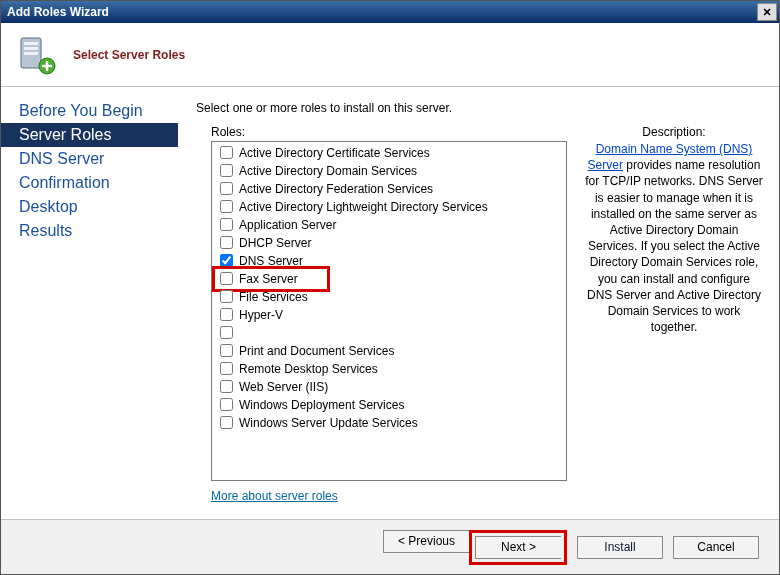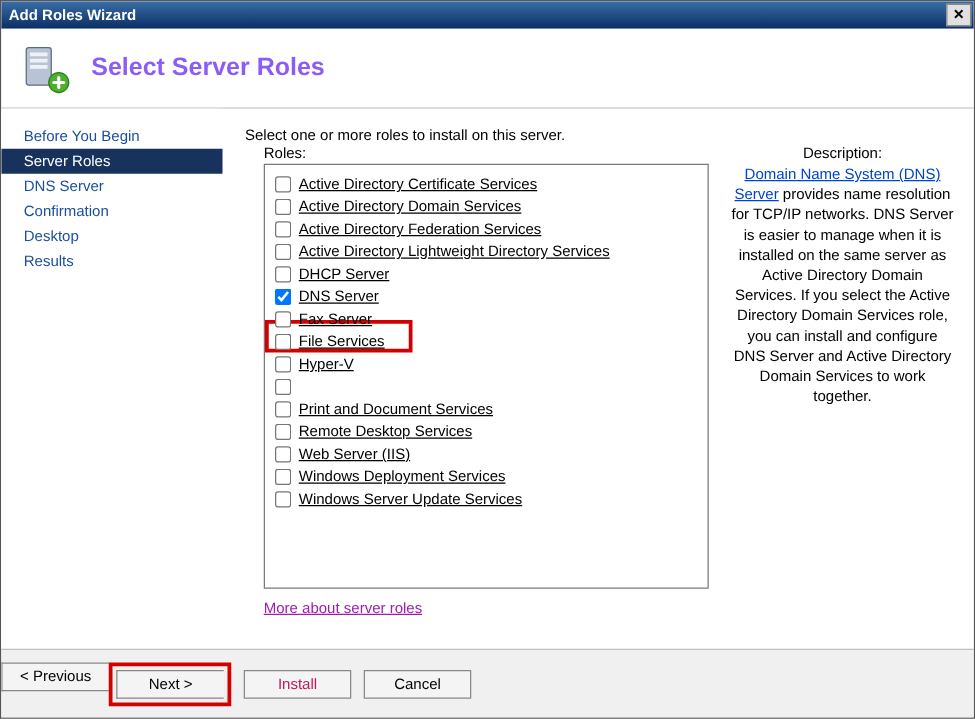--- a/index.html
+++ b/index.html
@@ -42,111 +42,110 @@
   .header {
     height: 64px;
     border-bottom: 1px solid #c0c0c0;
     display: flex;
     align-items: center;
     padding-left: 14px;
     background: #fff;
   }
   .header svg { flex: 0 0 auto; }
   .header h1 {
-    font-size: 20px;
-    color: #8b5cf6;
+    font-size: 12px;
+    color: #7f1d1d;
     font-weight: 600;
     margin: 0 0 0 16px;
   }
   .body {
     display: flex;
     height: 432px;
     background: #fff;
   }
   .sidebar {
     width: 200px;
     border-right: none;
     background: #fff;
     padding-top: 12px;
   }
   .sidebar .navitem {
     padding: 3px 4px 3px 18px;
     color: #1b4f9c;
     cursor: default;
-    font-size: 12px;
+    font-size: 16px;
   }
   .sidebar .navitem.selected {
     background: #17335d;
     color: #fff;
   }
   .main {
     flex: 1;
     padding: 14px 16px 4px 18px;
     position: relative;
   }
-  .instruction { }
+  .instruction { margin-bottom: 10px; }
   .cols { display: flex; gap: 18px; padding-left: 15px; }
   .leftcol { width: 356px; }
   .rightcol { width: 178px; text-align: center; }
   .label { margin-bottom: 2px; }
   .roleslist {
     border: 1px solid #7a7a7a;
     height: 340px;
     padding: 4px 4px;
     overflow: hidden;
     position: relative;
   }
   .roleitem {
     display: flex;
-    align-items: flex-end;
+    align-items: flex-start;
     height: 18px;
     padding-left: 2px;
     position: relative;
-    text-decoration: underline;
   }
   .roleitem input[type=checkbox] {
     width: 13px; height: 13px; margin: 0 6px 0 2px;
   }
   .roleitem span { white-space: nowrap; }
   .highlight-box {
     position: absolute;
     border: 3px solid #d40000;
     pointer-events: none;
   }
   .desc-text { line-height: 1.35; }
   .desc-text a { color: #0044cc; text-decoration: underline; }
   .morelink {
     display: inline-block;
     margin-top: 8px;
-    color: #a21caf;
+    color: #0369a1;
     text-decoration: underline;
     font-size: 12px;
   }
   .footer {
     height: 55px;
     border-top: 1px solid #c0c0c0;
     background: #f0f0f0;
     display: flex;
     align-items: center;
-    justify-content: flex-start;
+    justify-content: flex-end;
     padding-right: 20px;
     gap: 10px;
     position: relative;
   }
   .footer button {
     width: 86px;
     height: 23px;
     font-family: inherit;
     font-size: 12px;
     background: #f4f4f4;
     border: 1px solid #888;
     cursor: default;
   }
   .footer button:disabled {
-    color: #be185d;
+    color: #0f172a;
   }
   .footer .pair { display:flex; gap:0; }
   .footer .pair button:first-child { border-right: none; }
   .btn-highlight {
     border: 3px solid #d40000;
     padding: 3px;
     display: inline-flex;
   }
 </style>
 </head>
@@ -193,20 +192,24 @@
               <input type="checkbox" style="">
               <span>Active Directory Domain Services</span>
             </div>
             <div class="roleitem">
               <input type="checkbox" style="">
               <span>Active Directory Federation Services</span>
             </div>
             <div class="roleitem">
               <input type="checkbox" style="">
               <span>Active Directory Lightweight Directory Services</span>
+            </div>
+            <div class="roleitem">
+              <input type="checkbox" style="">
+              <span>Application Server</span>
             </div>
             <div class="roleitem">
               <input type="checkbox" style="">
               <span>DHCP Server</span>
             </div>
             <div class="roleitem">
               <input type="checkbox" checked="" style="">
               <span>DNS Server</span>
             </div>
             <div class="highlight-box" style="top: 124px; left: 0px; width: 118px; height: 26px;"></div>

